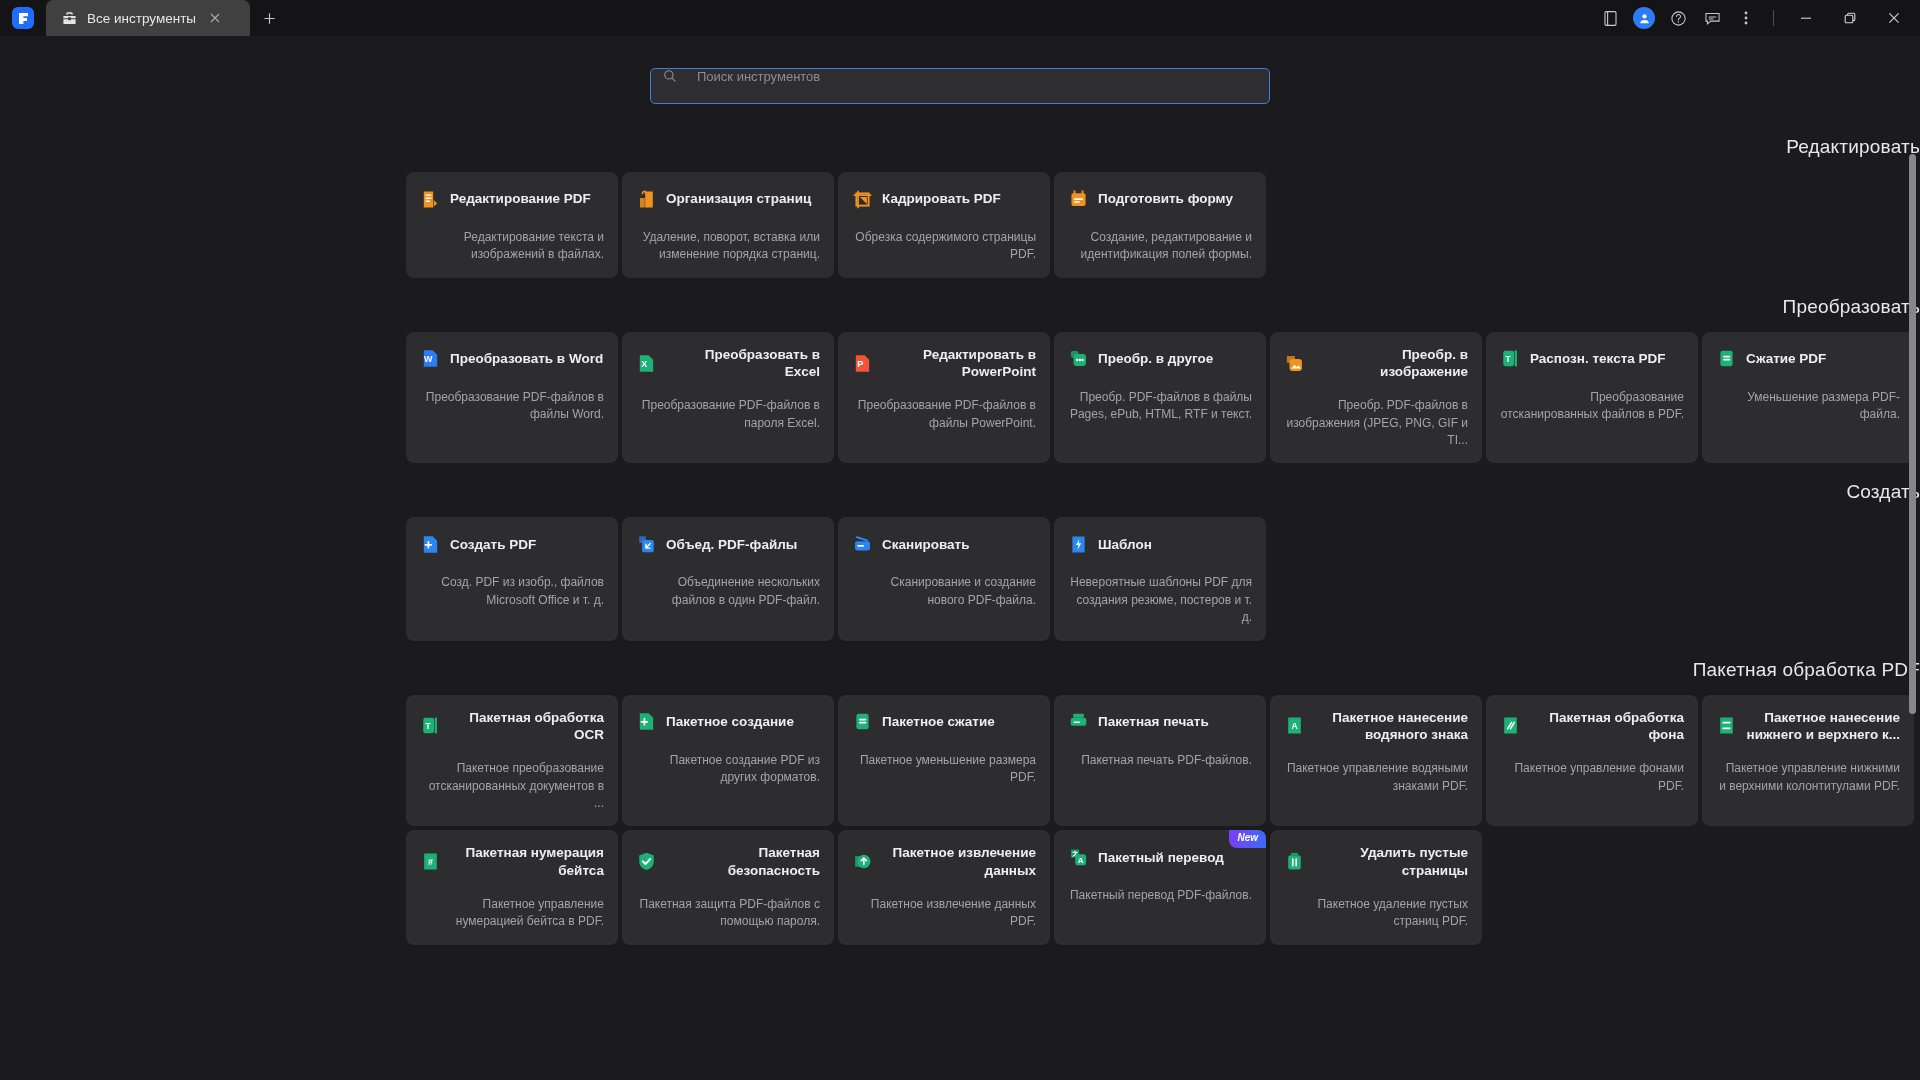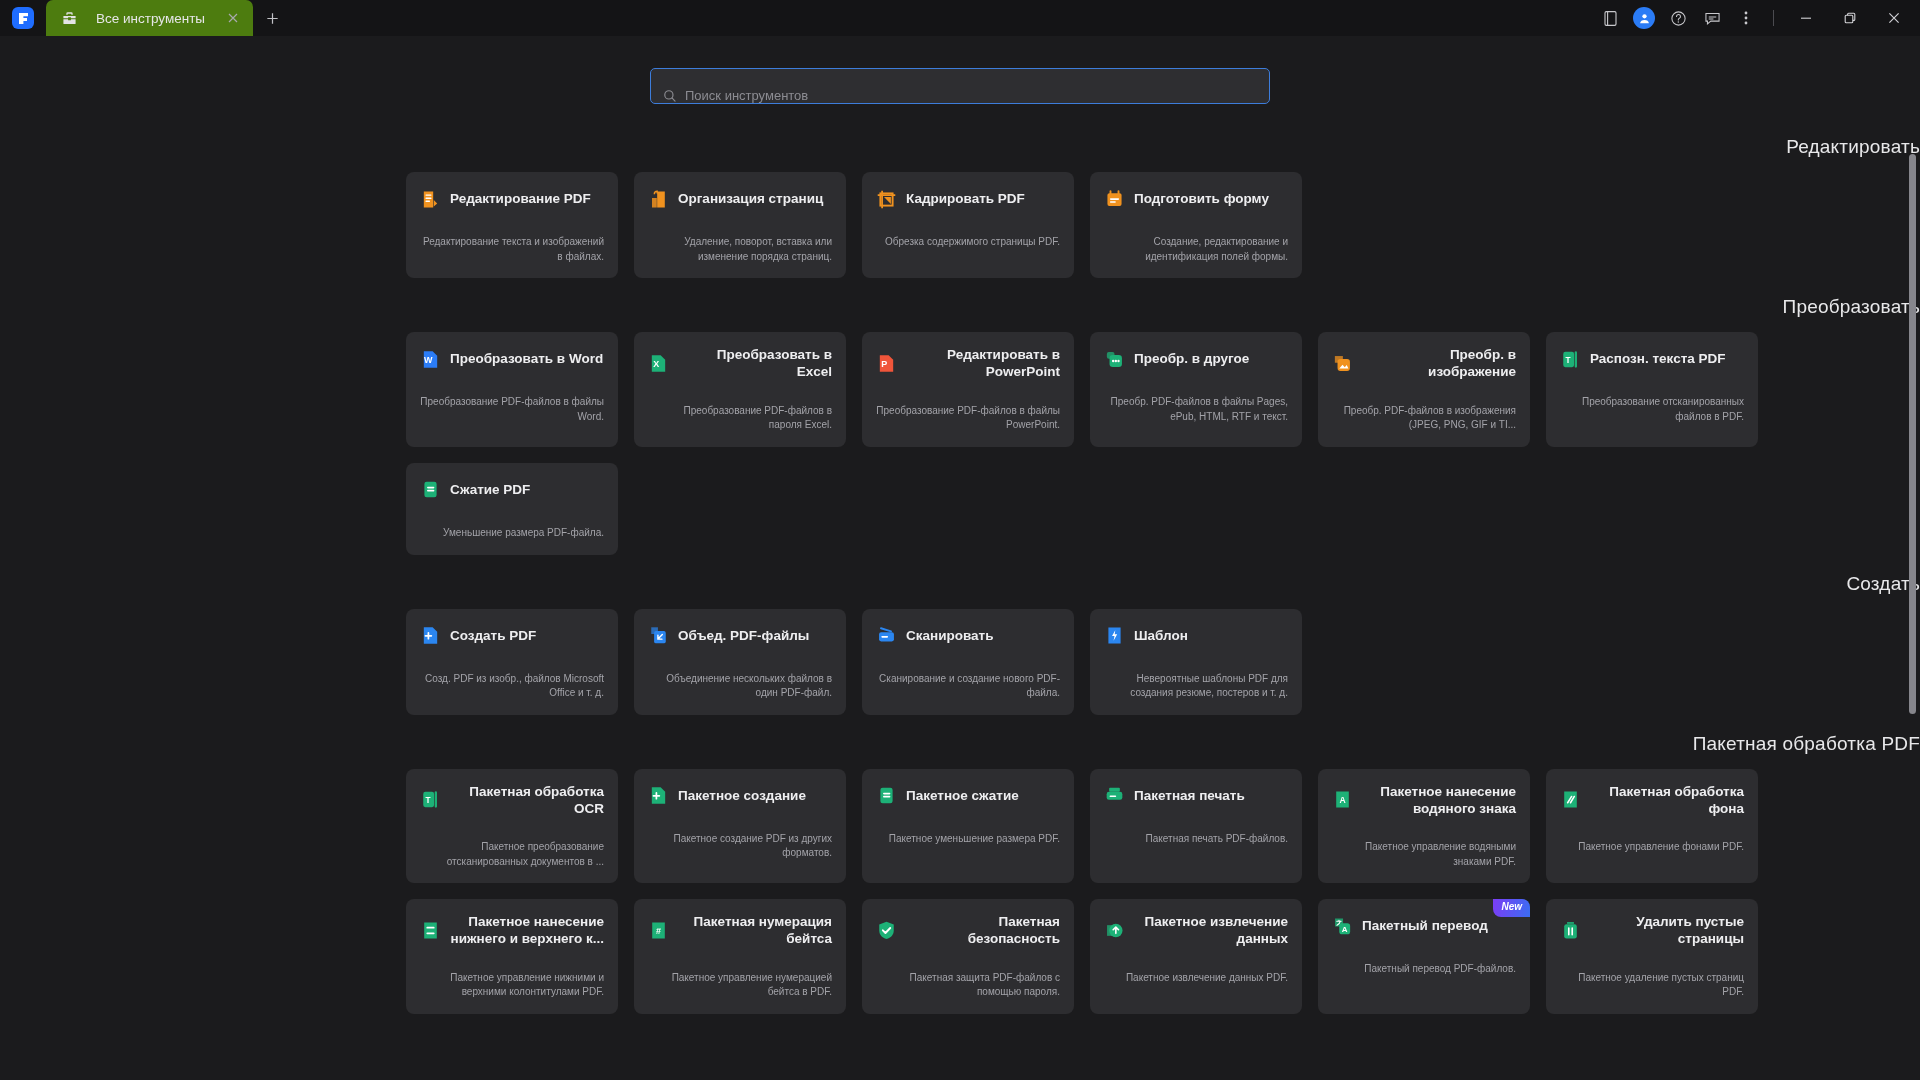--- a/index.html
+++ b/index.html
@@ -23,24 +23,24 @@
   }
   .logo-sq {
     width: 22px; height: 22px; border-radius: 6px; background: #1f6dff;
     display: flex; align-items: center; justify-content: center;
   }
   .logo-sq svg { display: block; }
 
   .tabstrip { display: flex; align-items: stretch; }
   .tab {
     height: 36px; min-width: 176px; max-width: 230px;
-    background: #4d7c0f;
+    background: #404040;
     border-top-left-radius: 7px; border-top-right-radius: 7px;
-    display: flex; align-items: center; gap: 18px;
-    padding: 0 10px 0 14px;
+    display: flex; align-items: center; gap: 9px;
+    padding: 0 25px 0 14px;
     position: relative;
   }
   .tab-ico { width: 18px; height: 18px; flex: 0 0 18px; display:flex; align-items:center; justify-content:center;}
   .tab-label {
     color: #e6e6e8; font-size: 13.5px; white-space: nowrap;
     overflow: hidden; text-overflow: ellipsis; flex: 1;
   }
   .tab-close {
     width: 20px; height: 20px; border-radius: 4px;
     display: flex; align-items: center; justify-content: center;
@@ -83,40 +83,40 @@
 
   .searchwrap {
     padding-top: 32px;
     display: flex; justify-content: center;
   }
   .searchbox {
     width: 620px; height: 36px;
     background: #2e2e31;
     border: 1px solid #3d7ddb;
     border-radius: 5px;
-    display: flex; align-items: flex-end; gap: 8px;
+    display: flex; align-items: flex-start; gap: 20px;
     padding: 0 12px;
   }
   .search-ico { color: #8b8b91; display: flex; }
   .search-input {
     flex: 1; background: transparent; border: 0; outline: none;
     color: #d8d8dc; font-size: 13px;
     font-family: "Liberation Sans", "DejaVu Sans", sans-serif;
   }
   .search-input::placeholder { color: #8c8c92; }
 
   .content {
     padding: 14px 0 40px 406px;
   }
   .section { margin-bottom: 4px; text-align: right; }
   .section-title {
     color: #e8e8ea; font-size: 19px; font-weight: 400;
     margin: 18px 0 14px 0; letter-spacing: .2px;
   }
-  .grid { display: flex; flex-wrap: wrap; gap: 16px; }
+  .grid { display: flex; flex-wrap: wrap; gap: 4px; }
 
   .card {
     width: 212px; min-height: 92px;
     background: #2d2d30;
     border-radius: 8px;
     padding: 14px 14px 14px 14px;
     position: relative;
   }
   .card-head {
     display: flex; align-items: center; gap: 9px;
@@ -125,22 +125,22 @@
   .card-ico {
     width: 21px; height: 21px; flex: 0 0 21px;
     display: flex; align-items: center; justify-content: center;
   }
   .card-ico svg { display: block; }
   .card-title {
     color: #eeeef0; font-size: 13.5px; font-weight: 700;
     line-height: 1.28;
   }
   .card-desc {
-    color: #a3a3a9; font-size: 10px; line-height: 1.45;
-    margin-top: 23px;
+    color: #a3a3a9; font-size: 12px; line-height: 1.45;
+    margin-top: 17px;
   }
   .badge-new {
     position: absolute; top: 0; right: 0;
     background: linear-gradient(100deg, #7b3df5 0%, #3b6df2 100%);
     color: #fff; font-size: 10px; font-weight: 700; font-style: italic;
     padding: 2px 8px 3px 8px;
     border-top-right-radius: 8px; border-bottom-left-radius: 8px;
     line-height: 1.25;
   }
 

